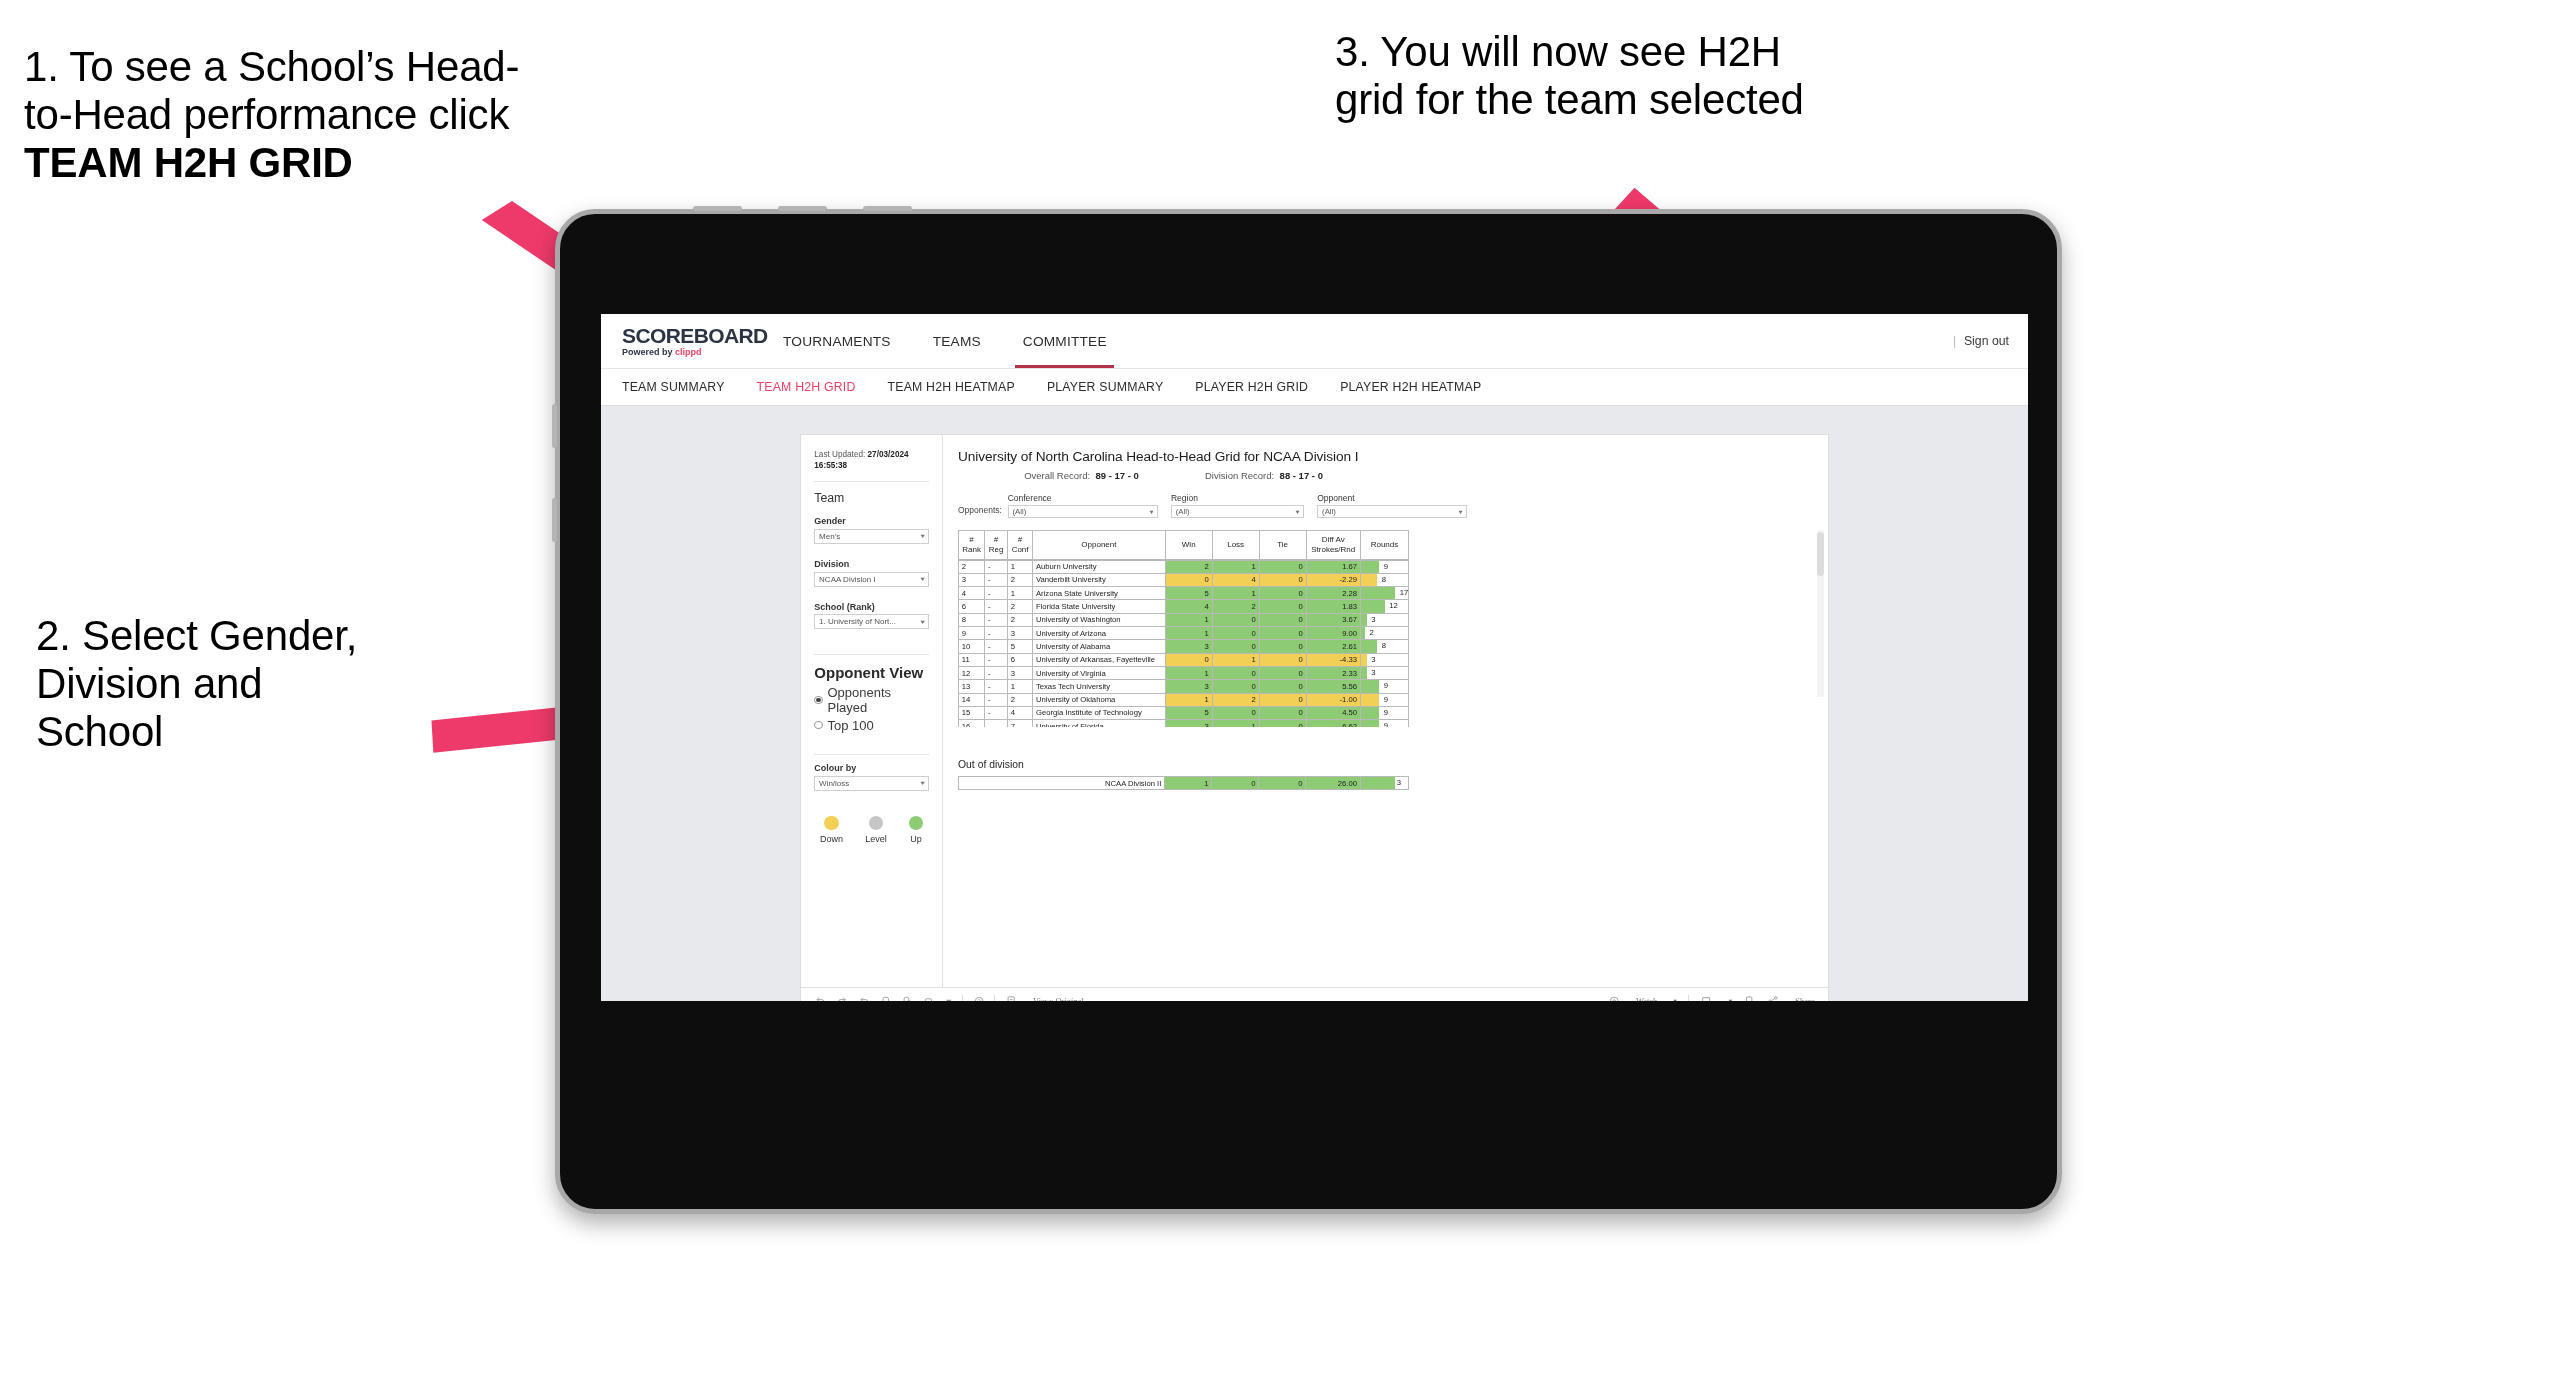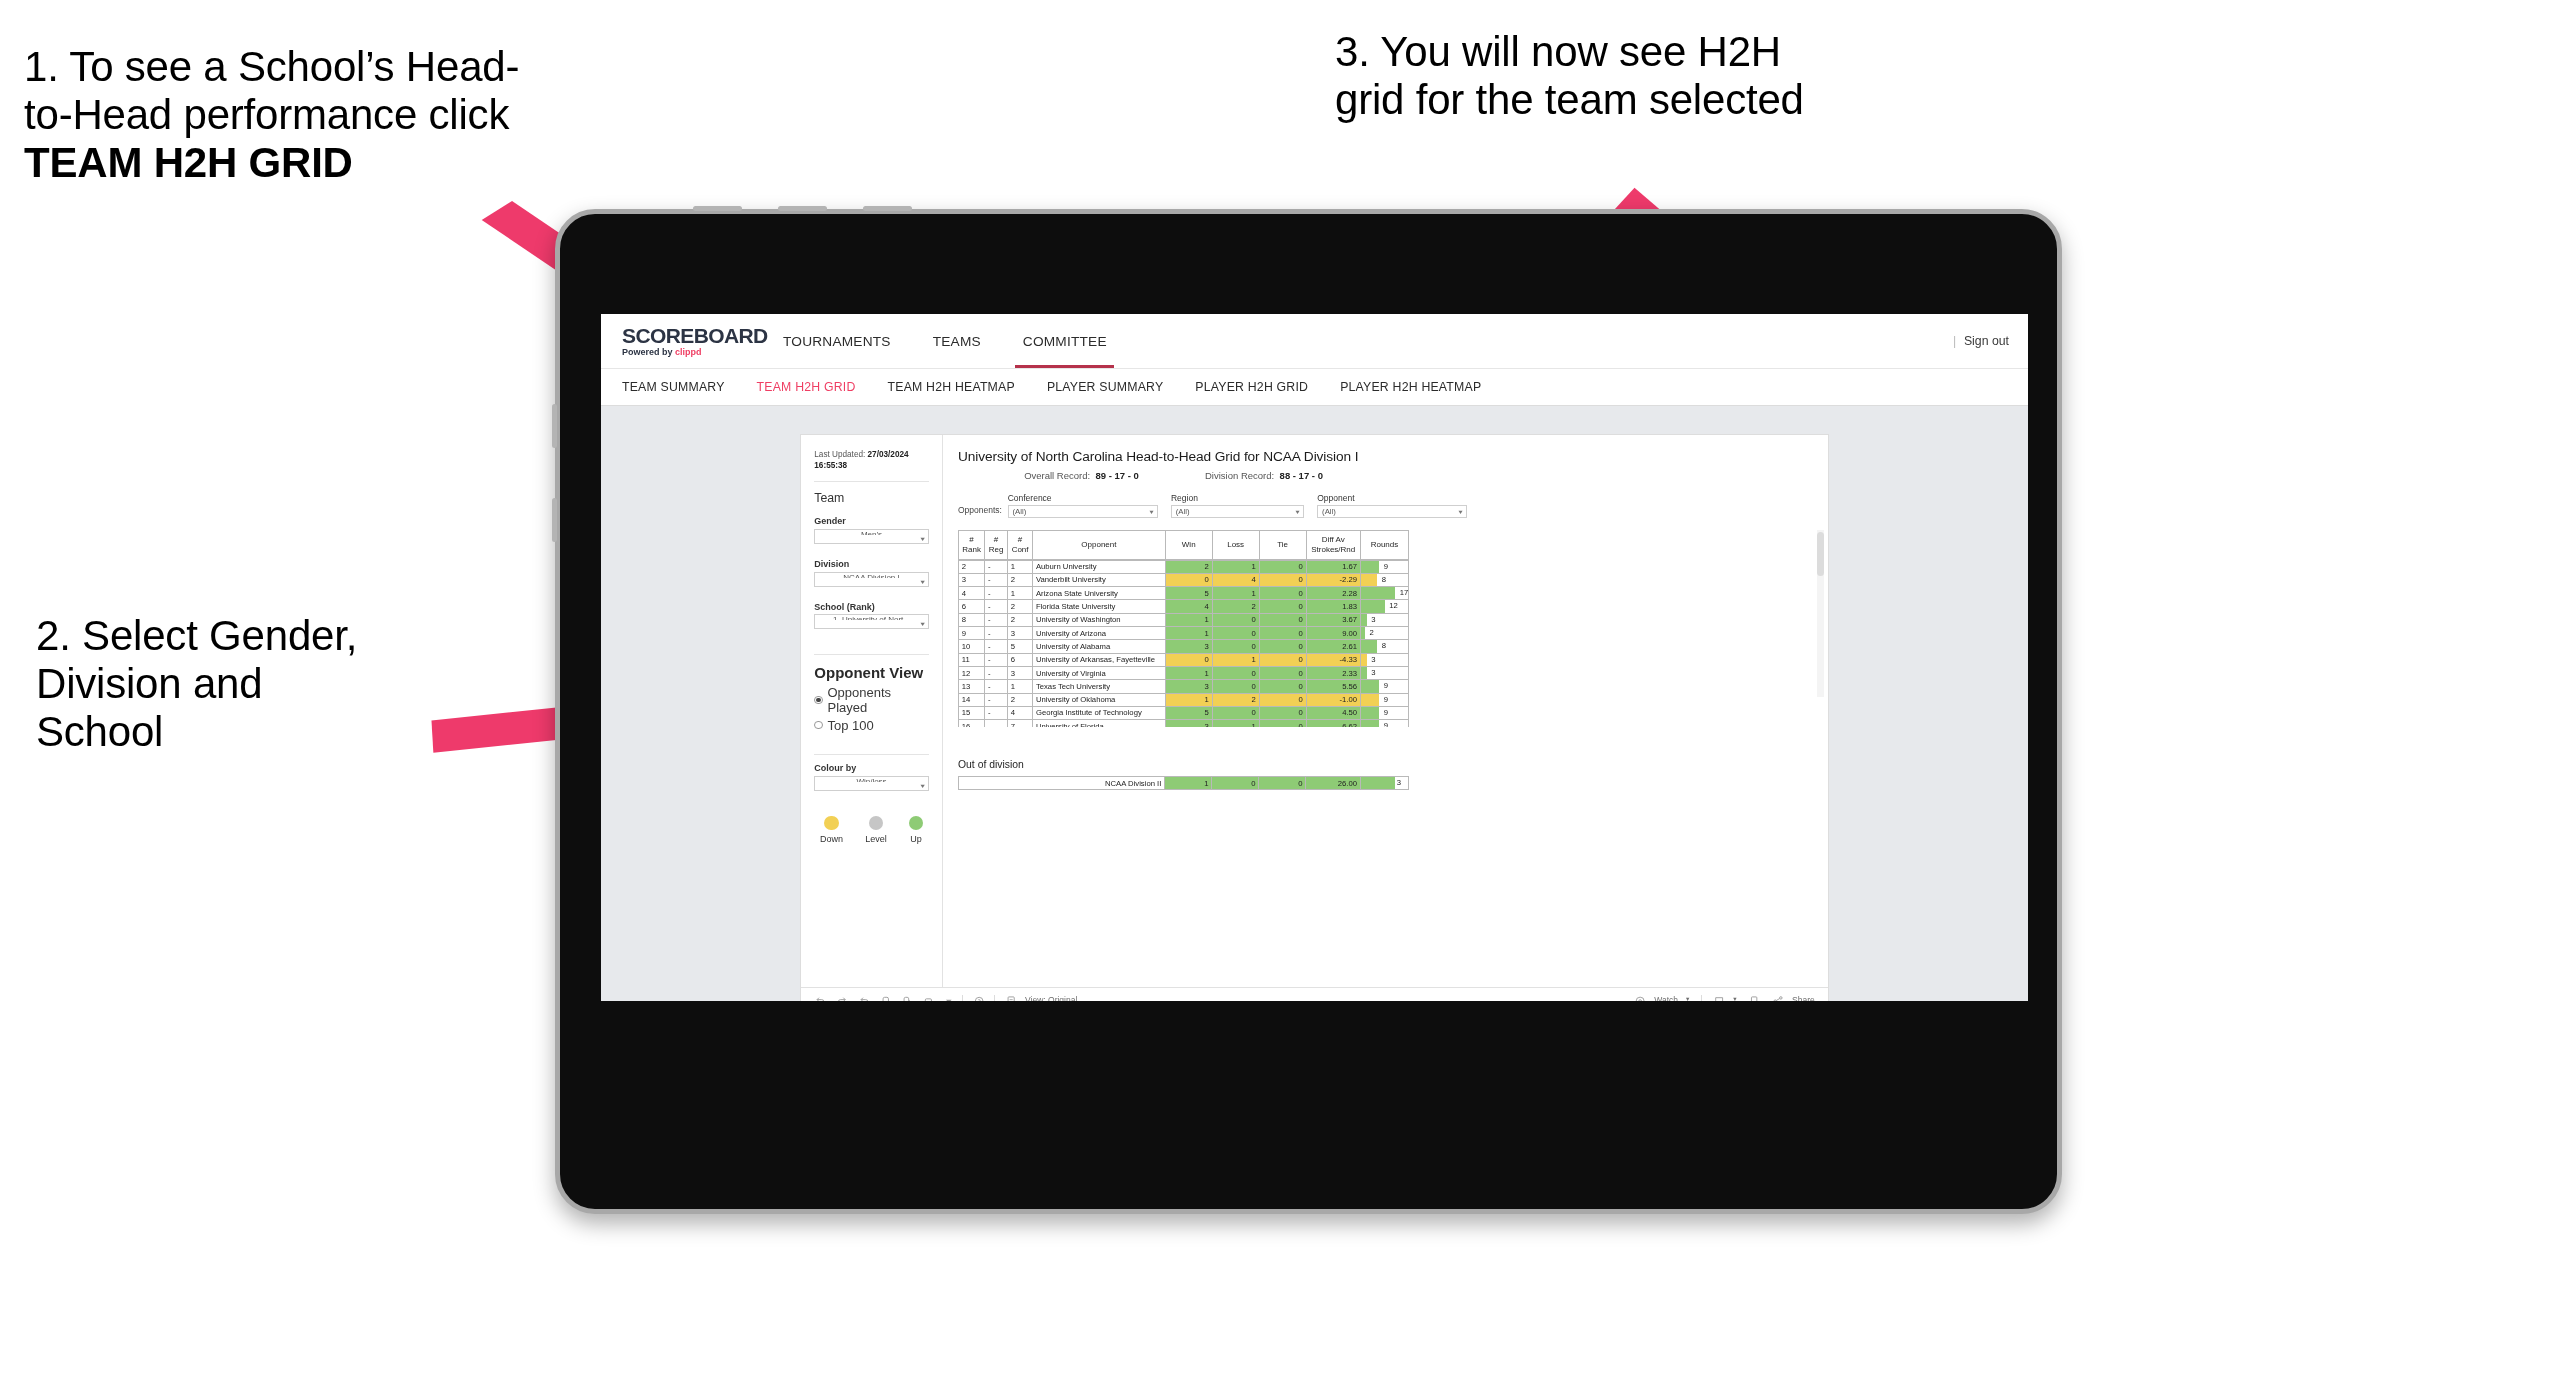--- a/index.html
+++ b/index.html
@@ -191,21 +191,20 @@
     height: 15px;
     border: 0.9px solid #cfcfcf;
     background: #fff;
     box-sizing: border-box;
     display: flex; align-items: center;
     padding: 0 3.8px;
     font-size: 8px;
     color: #555;
     position: relative;
     cursor: pointer;
-    flex-direction: column;
   }
   .sel .caret {
     margin-left: auto;
     font-size: 6.6px;
     color: #777;
     transform: scaleX(1.3);
   }
   .sel .val { overflow: hidden; white-space: nowrap; text-overflow: ellipsis; }
 
   .radio-row { display: flex; align-items: center; gap: 4.7px; margin: 2.8px 0; font-size: 13px; color: #3a3a3a; cursor: pointer; }
@@ -324,21 +323,21 @@
     align-items: center;
     padding: 0 13.3px;
     background: #fff;
     color: #7a7a7a;
     font-size: 8.5px;
     gap: 9.5px;
   }
   .tb-ic { width: 12.3px; height: 12.3px; display: inline-flex; align-items: center; justify-content: center; cursor: pointer; }
   .tb-ic svg { display: block; }
   .tb-sep { width: 0.9px; height: 12.3px; background: #dcdcdc; }
-  .tb-item { display: inline-flex; align-items: flex-start; gap: 8px; cursor: pointer; color: #6f6f6f; }
+  .tb-item { display: inline-flex; align-items: center; gap: 16px; cursor: pointer; color: #6f6f6f; font-family: Liberation Serif, serif; }
   #tb-right { margin-left: auto; display: flex; align-items: center; gap: 11.4px; }
 </style>
 </head>
 <body>
 
 <div class="annot" id="annot-1">
   <div>1. To see a School’s Head-</div>
   <div>to-Head performance click</div>
   <div><b>TEAM H2H GRID</b></div>
 </div>

